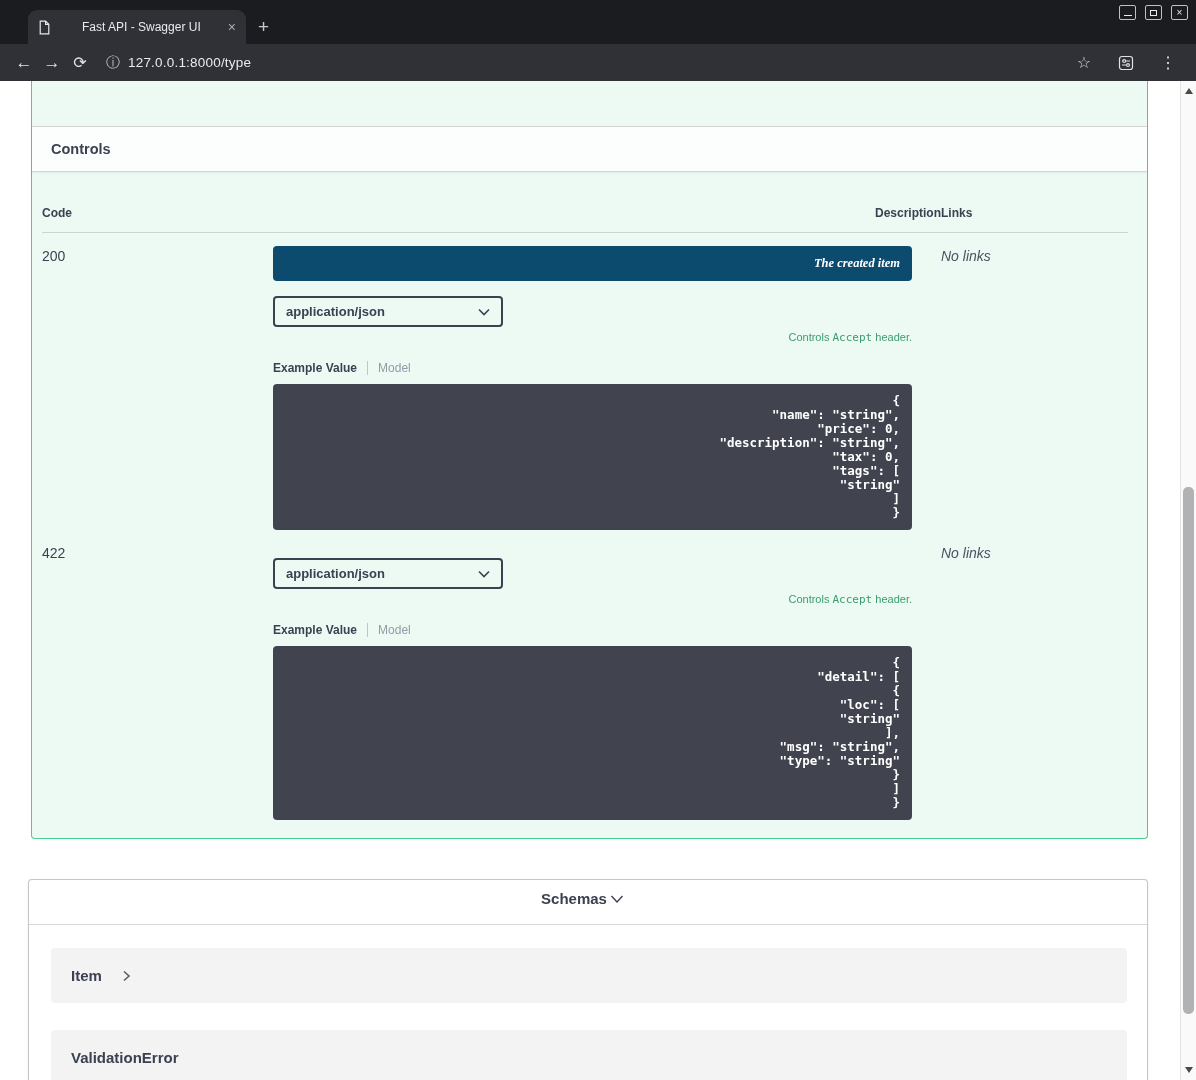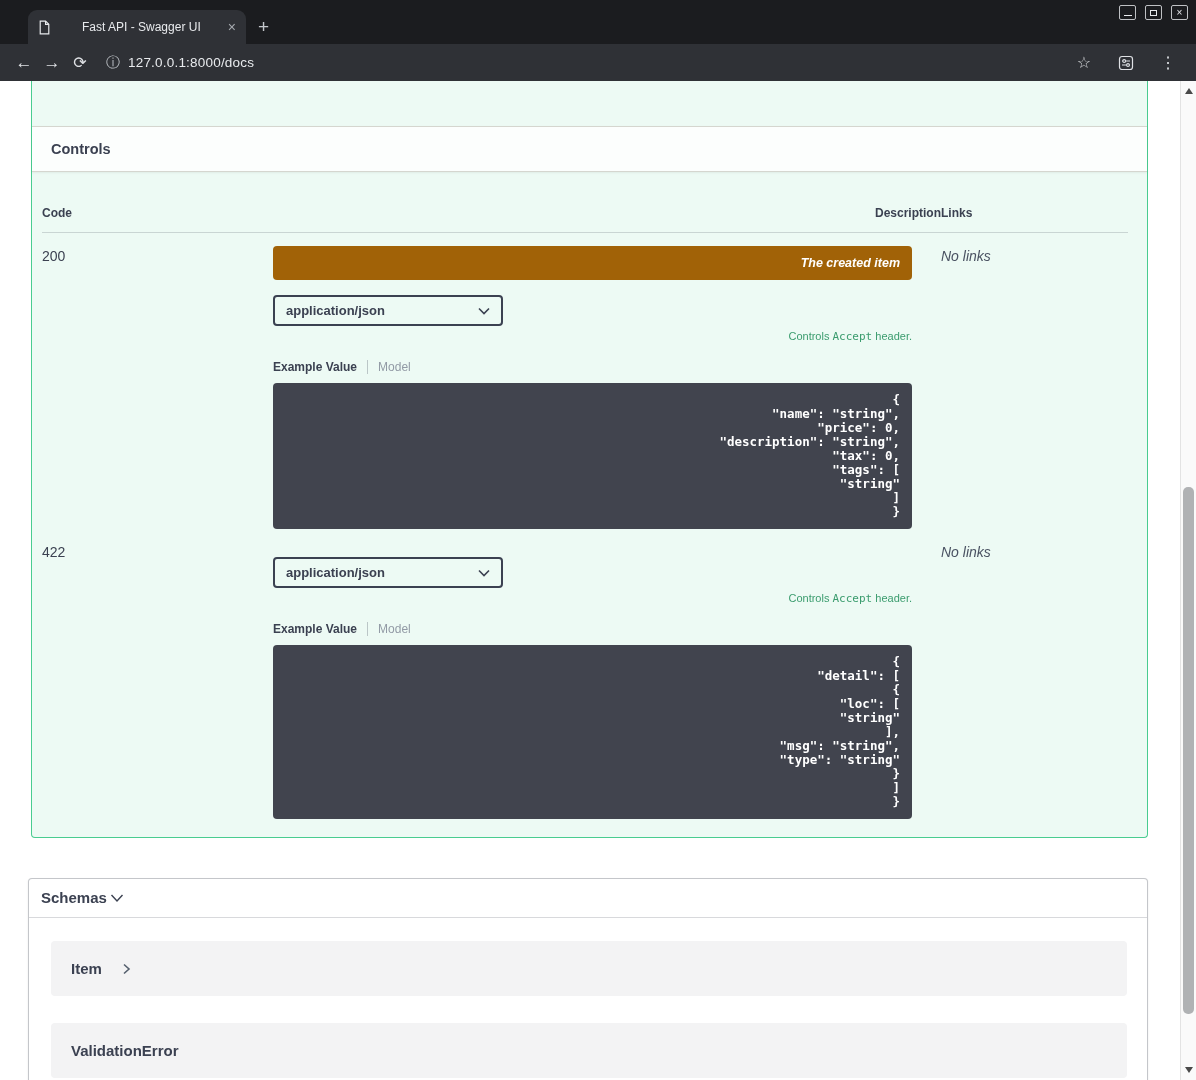--- a/index.html
+++ b/index.html
@@ -48,40 +48,40 @@
   .thead { display:flex; border-bottom:1px solid rgba(59,65,81,.2); padding:10px 0 12px 0;
     font-size:12px; font-weight:700; color:#3b4151; }
   .col-code, .cell-code { width:231px; }
   .col-desc, .cell-desc { flex:1; min-width:0;text-align:right; }
   .col-links, .cell-links { width:187px; }
   .trow { display:flex; padding-top:13px; }
   .cell-code { font-size:14px; color:#3b4151; padding-top:2px; }
   .cell-desc { padding-right:29px; }
   .cell-links { font-size:14px; font-style:italic; color:#4a5262; padding-top:2px; }
 
-  .resp-desc { background:#a16207; border-radius:4px; padding:10px 12px; color:#fff;
-    font-family:Liberation Sans, sans-serif; font-size:12.5px; font-weight:700; font-style:italic; }
+  .resp-desc { background:#0c4a6e; border-radius:4px; padding:10px 12px; color:#fff;
+    font-family:Liberation Serif, serif; font-size:12.5px; font-weight:700; font-style:italic; }
   .ct-select { margin-top:15px; width:230px; height:31px; border:2px solid #3b4151; border-radius:4px;
     display:flex; align-items:center; justify-content:space-between; padding:0 11px;
     font-size:13px; font-weight:700; color:#3b4151; cursor:pointer; background:transparent; }
   .controls-note { margin-top:4px; font-size:11px; color:#3b9c6e; }
   .controls-note code { font-family:"DejaVu Sans Mono", monospace; font-size:11px; }
   .ex-tabs { margin-top:17px; display:flex; align-items:center; font-size:12px; }
   .tab-example { font-weight:700; color:#3b4151; cursor:pointer; }
   .tab-sep { width:1px; height:14px; background:rgba(59,65,81,.28); margin:0 10px; }
   .tab-model { color:#929aa5; cursor:pointer; }
   .code-block { margin-top:9px; background:#41444e; border-radius:4px; padding:10px 12px; color:#fff;
     font-family:"DejaVu Sans Mono", monospace; font-size:12.5px; font-weight:700; line-height:14px;
     white-space:pre; overflow:hidden; }
 
   
   .schemas { margin:40px 0 0 28px; width:1120px; border:1px solid rgba(59,65,81,.3); border-radius:4px;
     background:#fff; box-shadow:0 1px 2px rgba(0,0,0,.1); }
-  .schemas-header { display:flex; align-items:center; justify-content:flex-start;
-    padding:9px 20px 9px 12px; border-bottom:1px solid rgba(59,65,81,.2); cursor:pointer; }
+  .schemas-header { display:flex; align-items:center; justify-content:center;
+    padding:9px 20px 15px 12px; border-bottom:1px solid rgba(59,65,81,.2); cursor:pointer; }
   .schemas-header h4 { font-size:15px; font-weight:700; color:#3b4151; line-height:20px; }
   .models-body { padding:23px 20px 27px 22px; }
   .model-box { background:#f3f3f4; border-radius:4px; height:55px; display:flex; align-items:center;
     padding:0 20px; margin-bottom:27px; cursor:pointer; }
   .model-box:last-child { margin-bottom:0; }
   .model-name { font-size:15px; font-weight:700; color:#3b4151; }
   .model-chevron { margin-left:18px; display:flex; }
 
   
   .scrollbar { position:absolute; top:81px; right:0; width:16px; height:999px; background:#fafafa;
@@ -126,21 +126,21 @@
         </div>
     </div>
   </header>
 
   <nav class="navbar">
     <div class="nav-icon">←</div>
     <div class="nav-icon">→</div>
     <div class="nav-icon reload">⟳</div>
     <div class="url-bar">
       <span class="info-icon">ⓘ</span>
-      <span class="url-text">127.0.0.1:8000/docs</span>
+      <span class="url-text">127.0.0.1:8000/type</span>
     </div>
     <div class="nav-right">
       <span class="nav-icon star">☆</span>
       <span class="nav-icon">
         <svg width="16" height="16" viewBox="0 0 16 16">
             <rect x="1.5" y="1.5" width="13" height="13" rx="2.5" fill="none" stroke="#dfe1e5" stroke-width="1.2"></rect>
             <path d="M4 6h8M4 10h8" stroke="#dfe1e5" stroke-width="1.2"></path>
             <circle cx="6.2" cy="6" r="1.4" fill="#2f3136" stroke="#dfe1e5" stroke-width="1.1"></circle>
             <circle cx="10" cy="10" r="1.4" fill="#2f3136" stroke="#dfe1e5" stroke-width="1.1"></circle>
           </svg>

